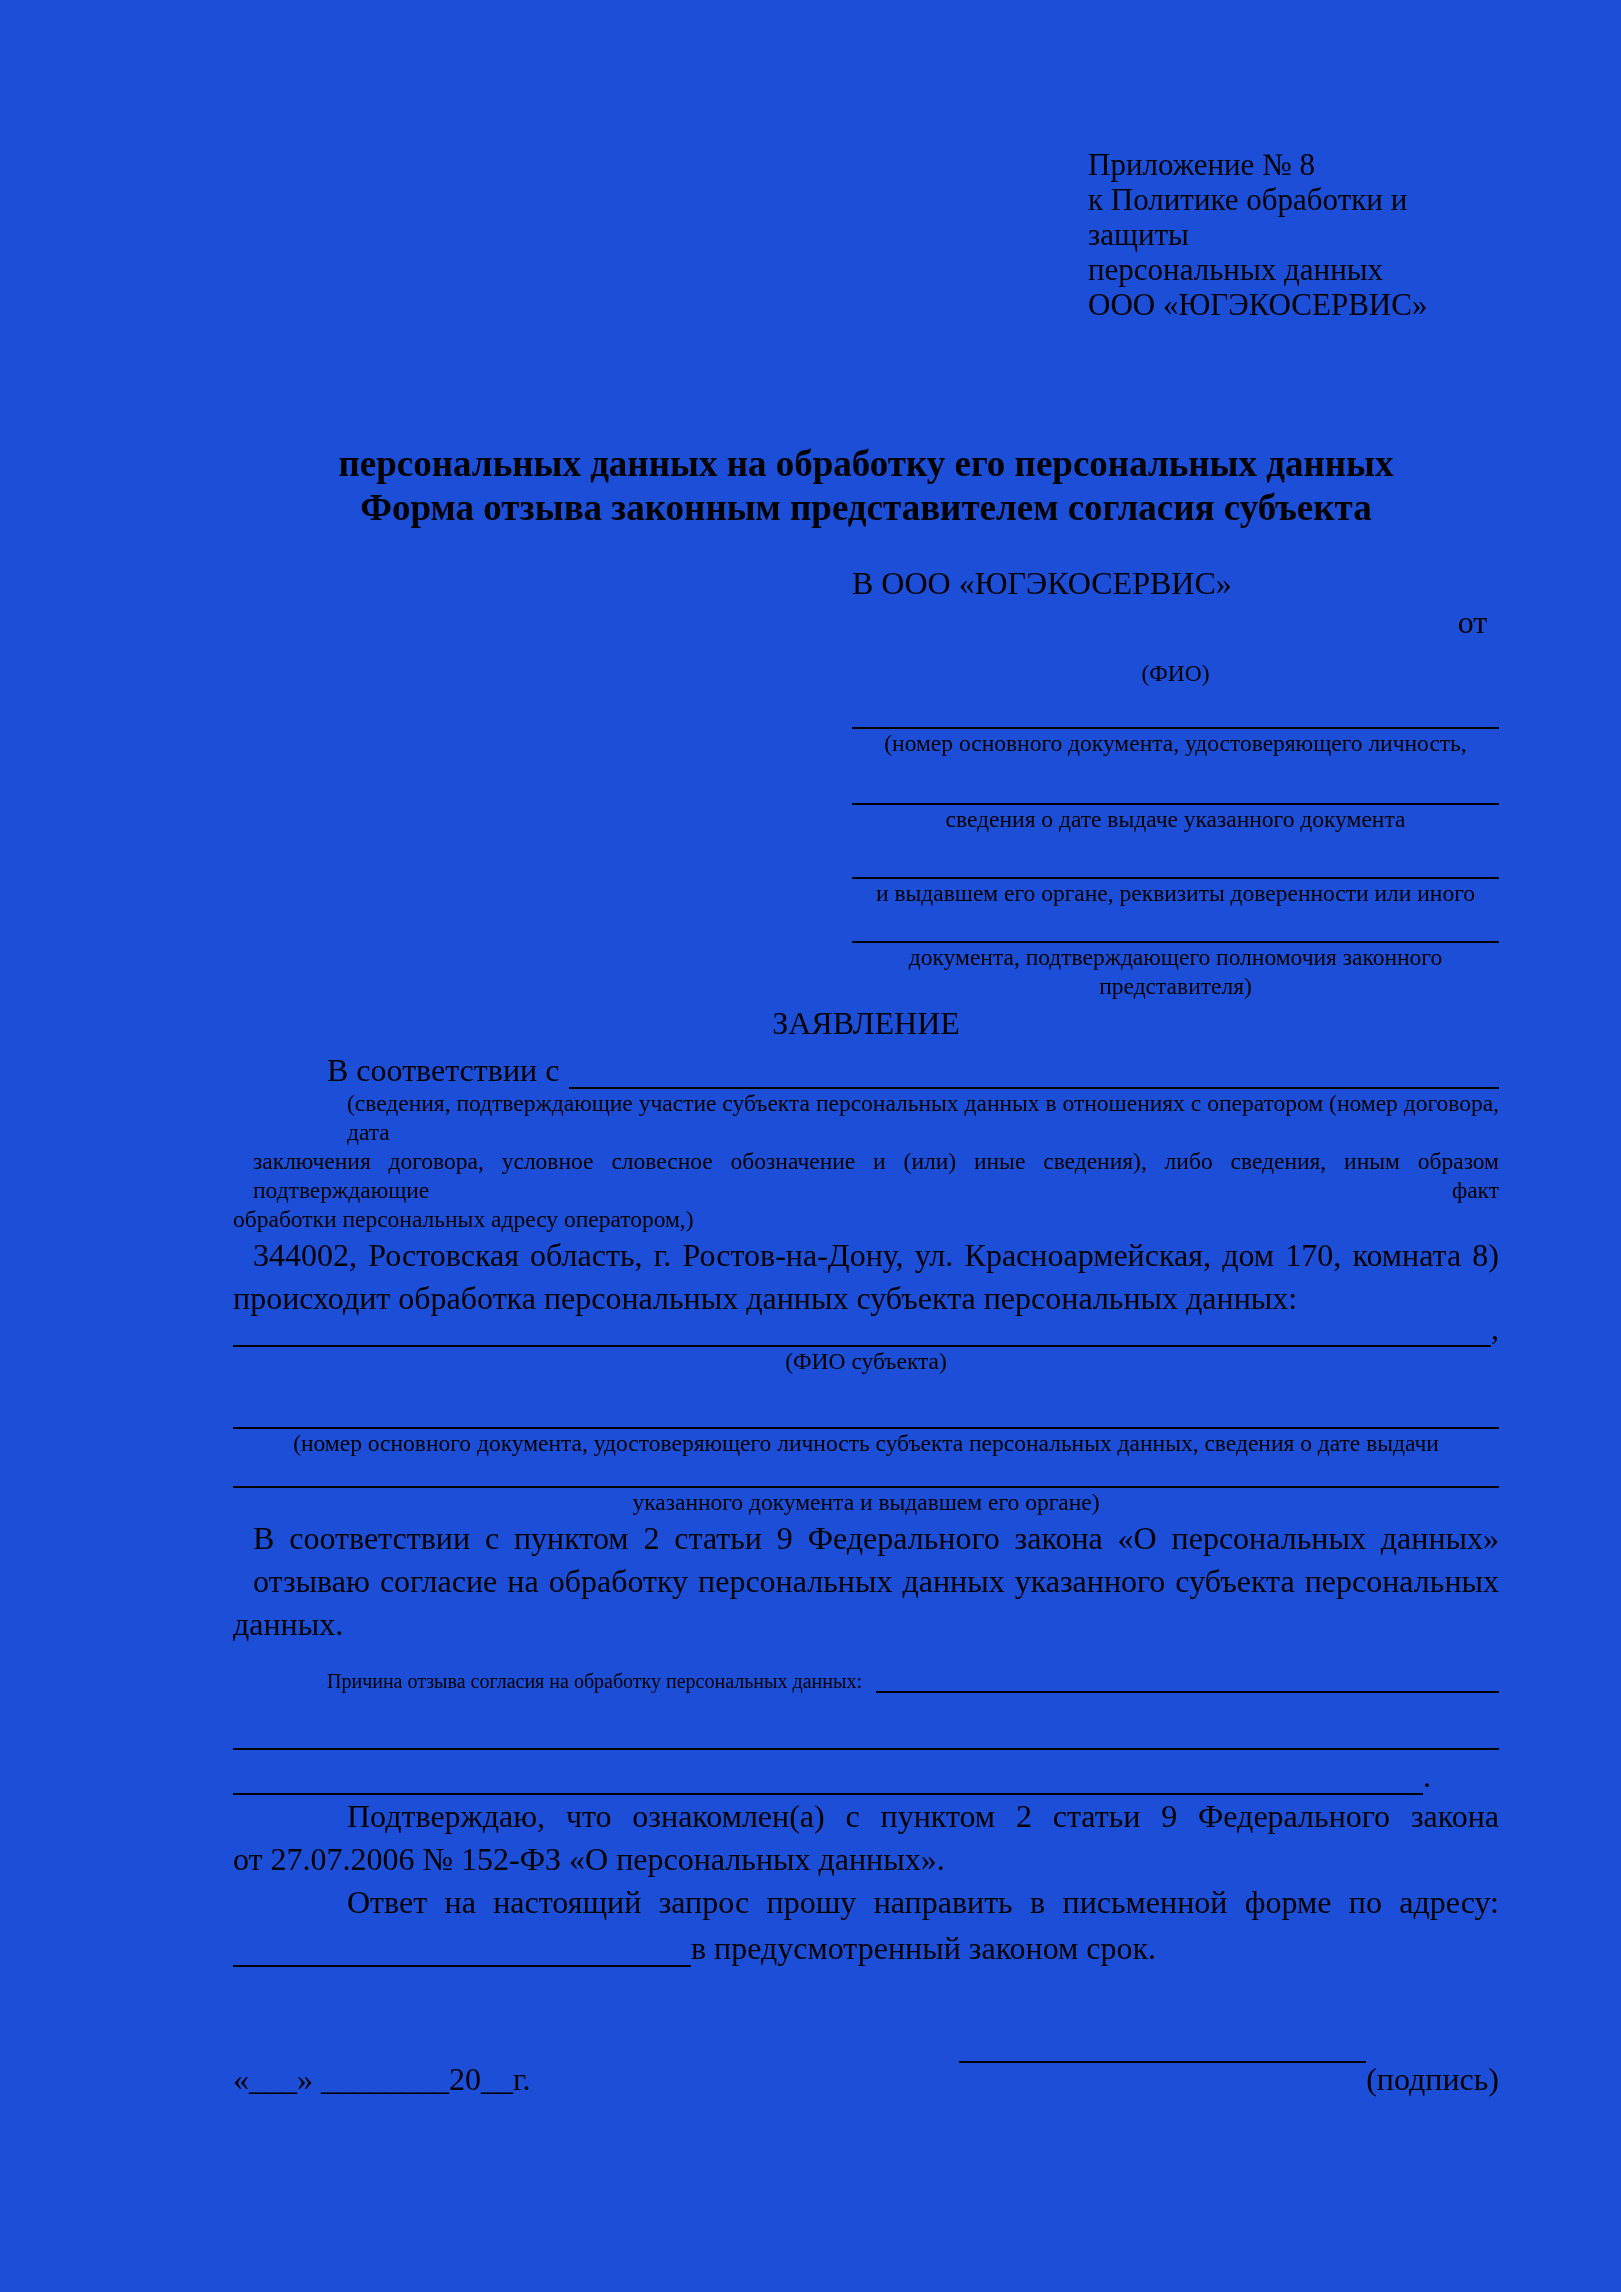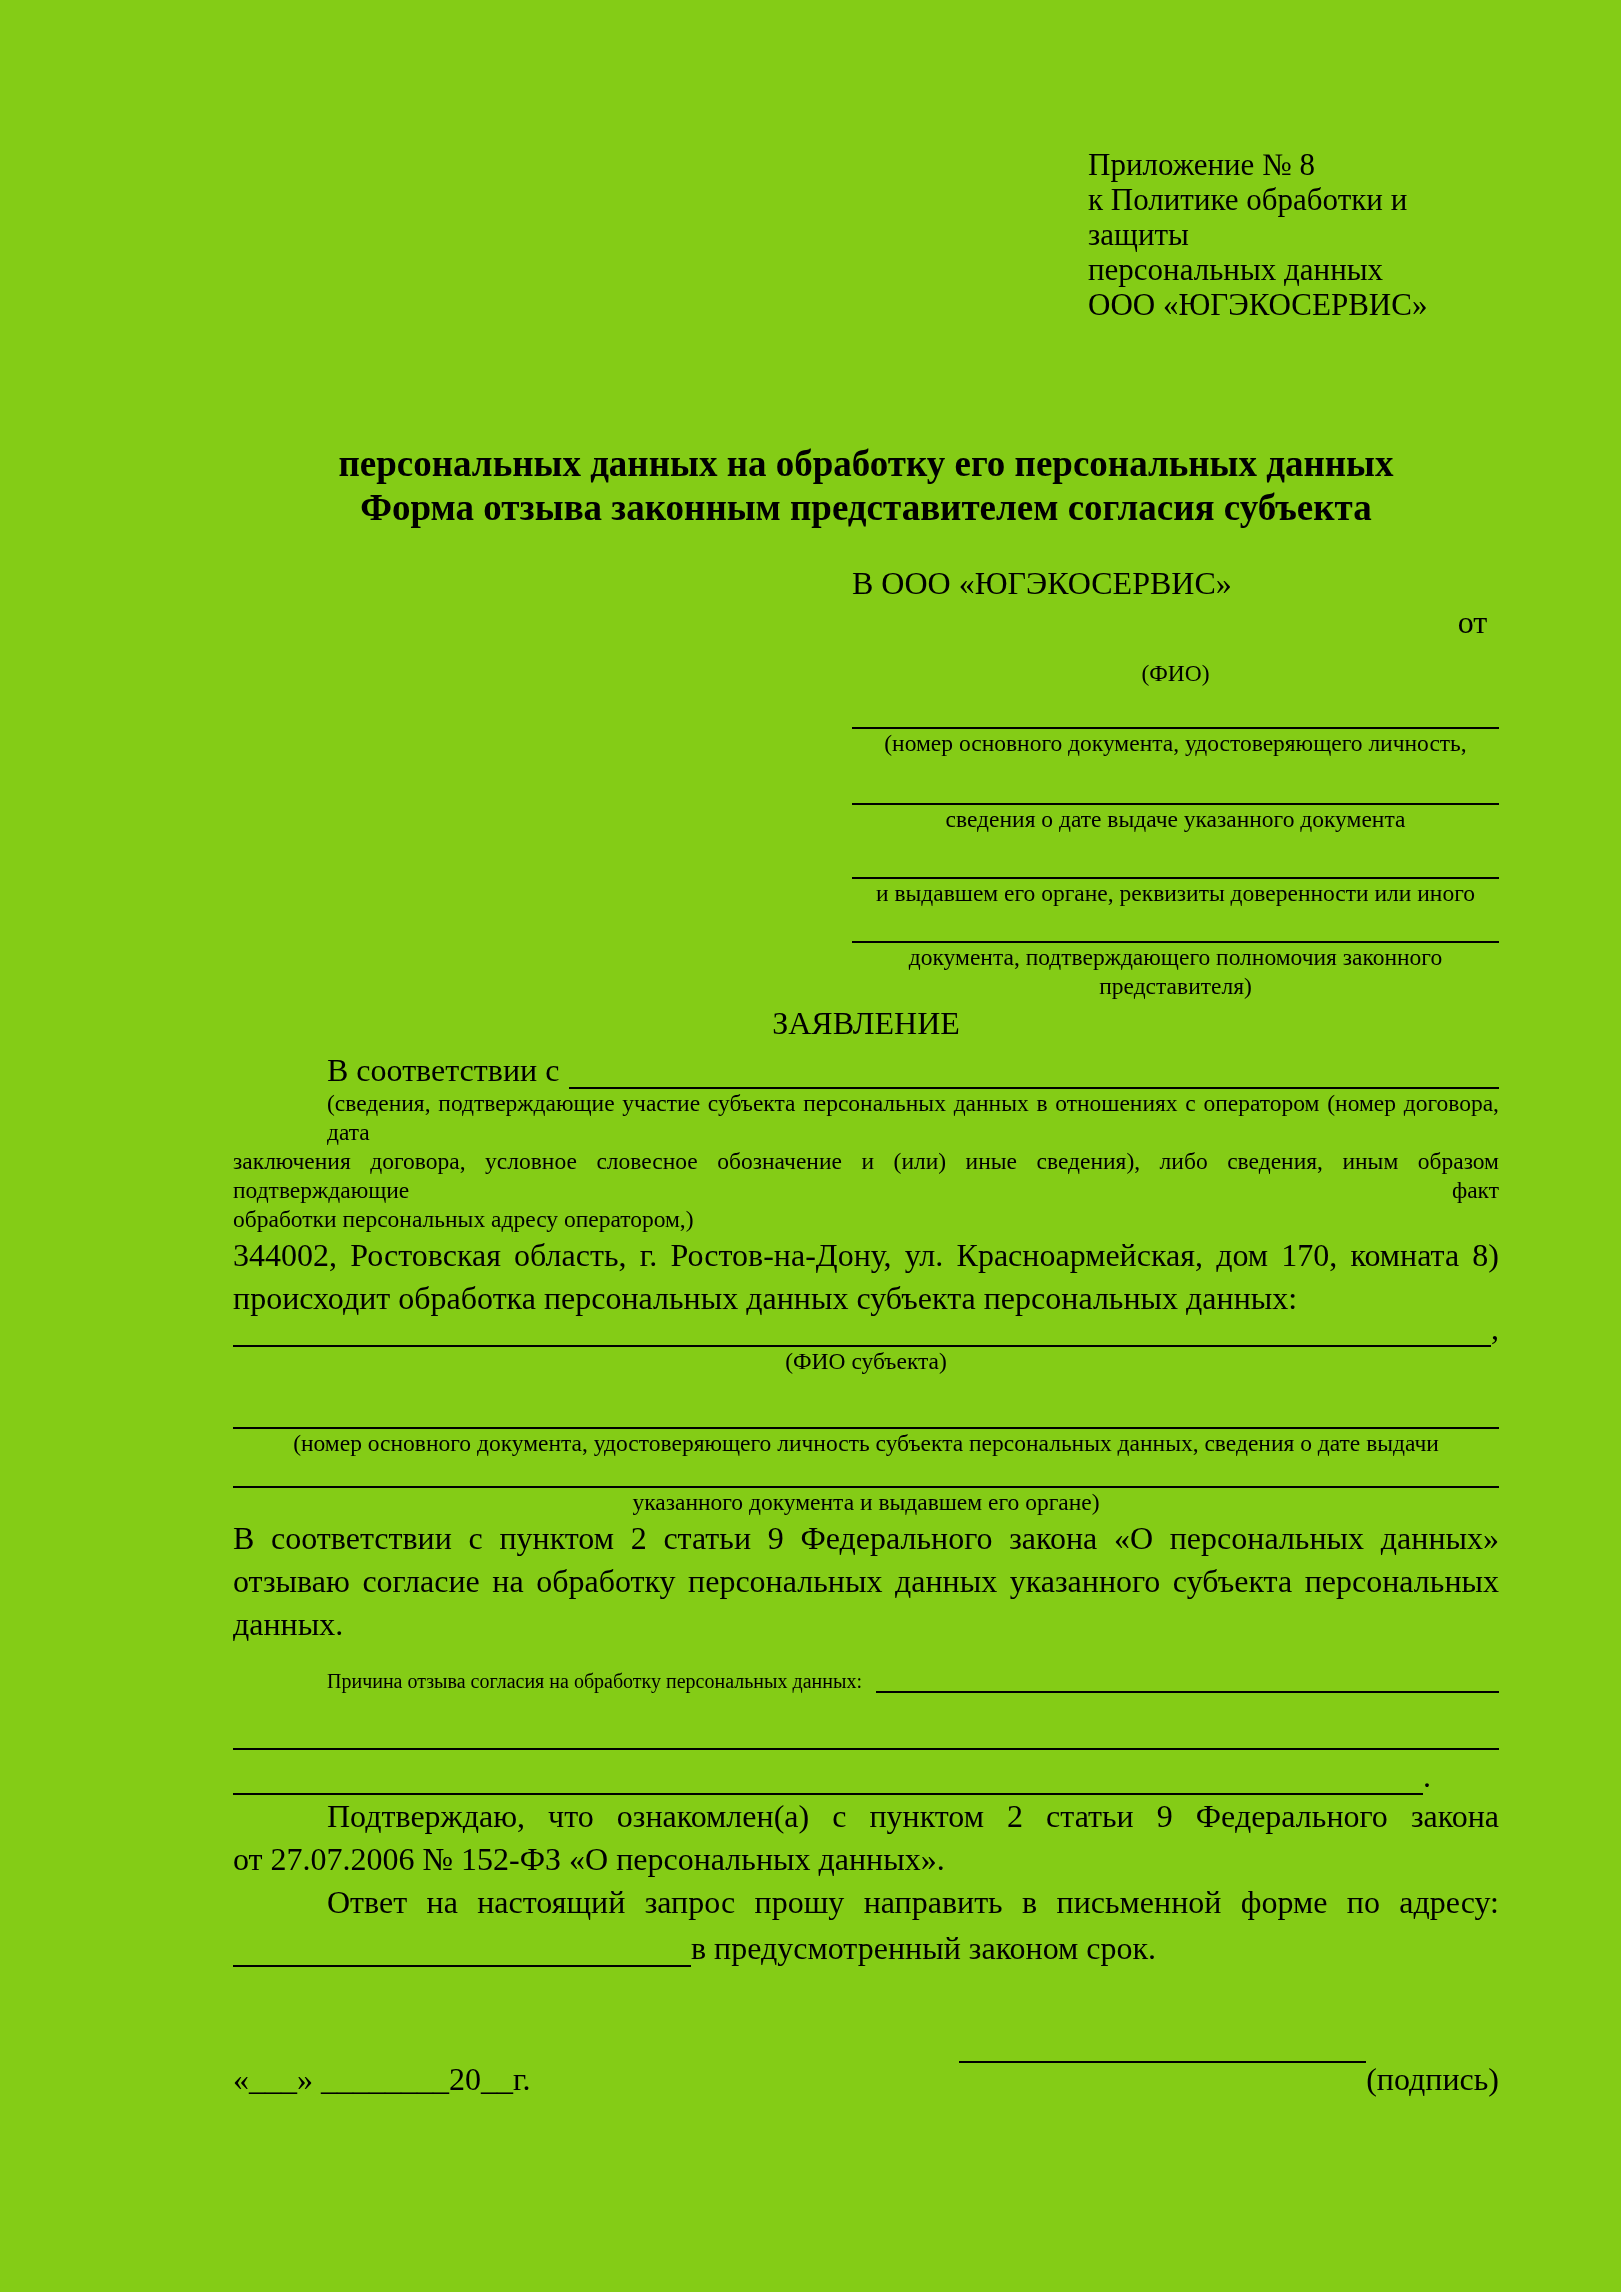--- a/index.html
+++ b/index.html
@@ -1,17 +1,17 @@
 <!DOCTYPE html>
 <html><head>
 <meta charset="utf-8">
 <style>
   html,body{margin:0;padding:0;background:#e8e8e8;}
   .page{
-    position:relative;width:1621px;height:2293px;background:#84cc16;color:#000;
+    position:relative;width:1621px;height:2293px;background:#1d4ed8;color:#000;
     box-sizing:border-box;padding:147px 122px 59px 233px;margin:0 auto;
     font-family:"Liberation Serif","DejaVu Serif",serif;overflow:hidden;
   }
   
   .hdr{margin-left:855px;font-size:31px;line-height:35px;}
   
   .title{margin:120px 0 0 0;font-size:37px;line-height:44px;font-weight:bold;text-align:center;}
   
   .addr{margin-left:619px;width:647px;margin-top:33px;font-size:32px;}
   .addr-to{line-height:41px;}
@@ -22,21 +22,21 @@
   .cap{font-size:23.5px;line-height:29px;text-align:center;}
   .ablank{border-bottom:2.9px solid #000;}
   .ab1{height:39px;} .ab2{height:45px;} .ab3{height:43px;} .ab4{height:33px;}
   
   .heading{font-size:32px;line-height:45px;text-align:center;}
   .intro{height:43px;font-size:32px;}
   .intro .ind{width:94px;flex:0 0 94px;}
   .intro .lbl{padding-right:9.8px;white-space:nowrap;}
   .note{font-size:23.5px;line-height:29px;}
   .par{font-size:32px;line-height:43px;}
-  .jl{text-align:justify;text-align-last:justify;}
+  .jl{text-align:justify;text-align-last:justify;margin-left:20px;}
   .ll{text-align:left;}
   .find{padding-left:94px;}
   .subject-row{height:27.4px;font-size:32px;}
   .fullblank{border-bottom:2.9px solid #000;}
   .fb1{height:51px;} .fb2{height:27.4px;} .fb3{height:55px;}
   .reason{height:47px;font-size:20px;}
   .reason .ind{width:94px;flex:0 0 94px;}
   .reason .lbl{padding-right:13.7px;white-space:nowrap;}
   .dotrow{height:45px;font-size:32px;}
   .dotrow .bl{flex:0 0 1190px;}

